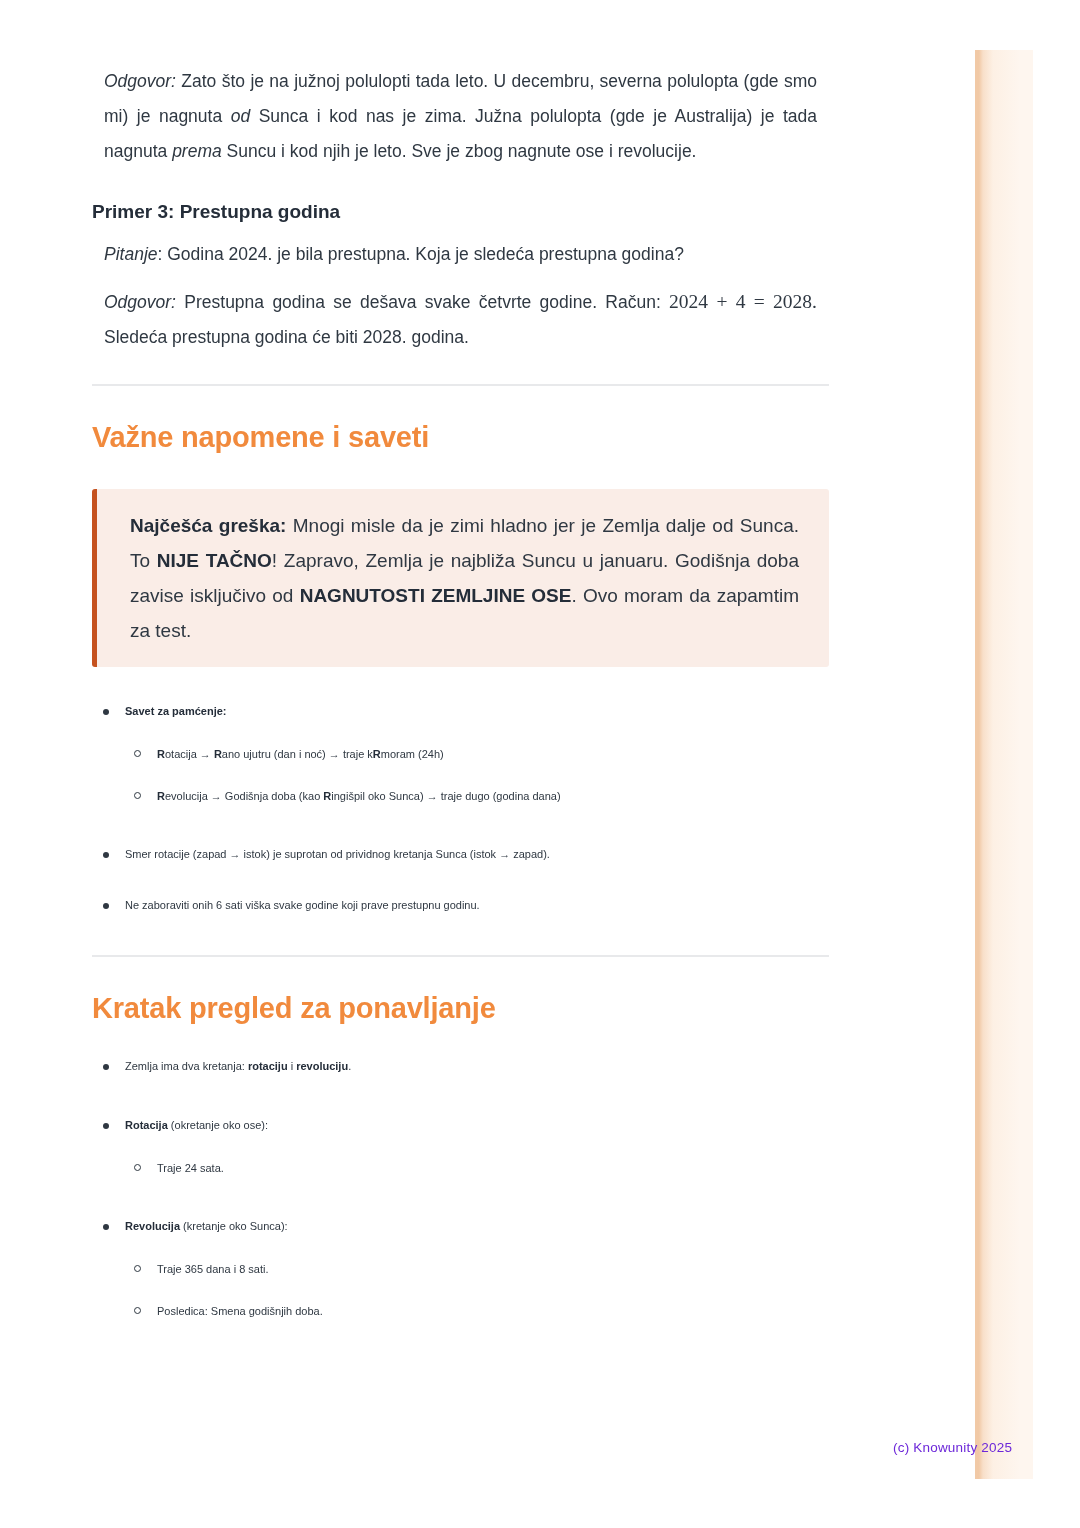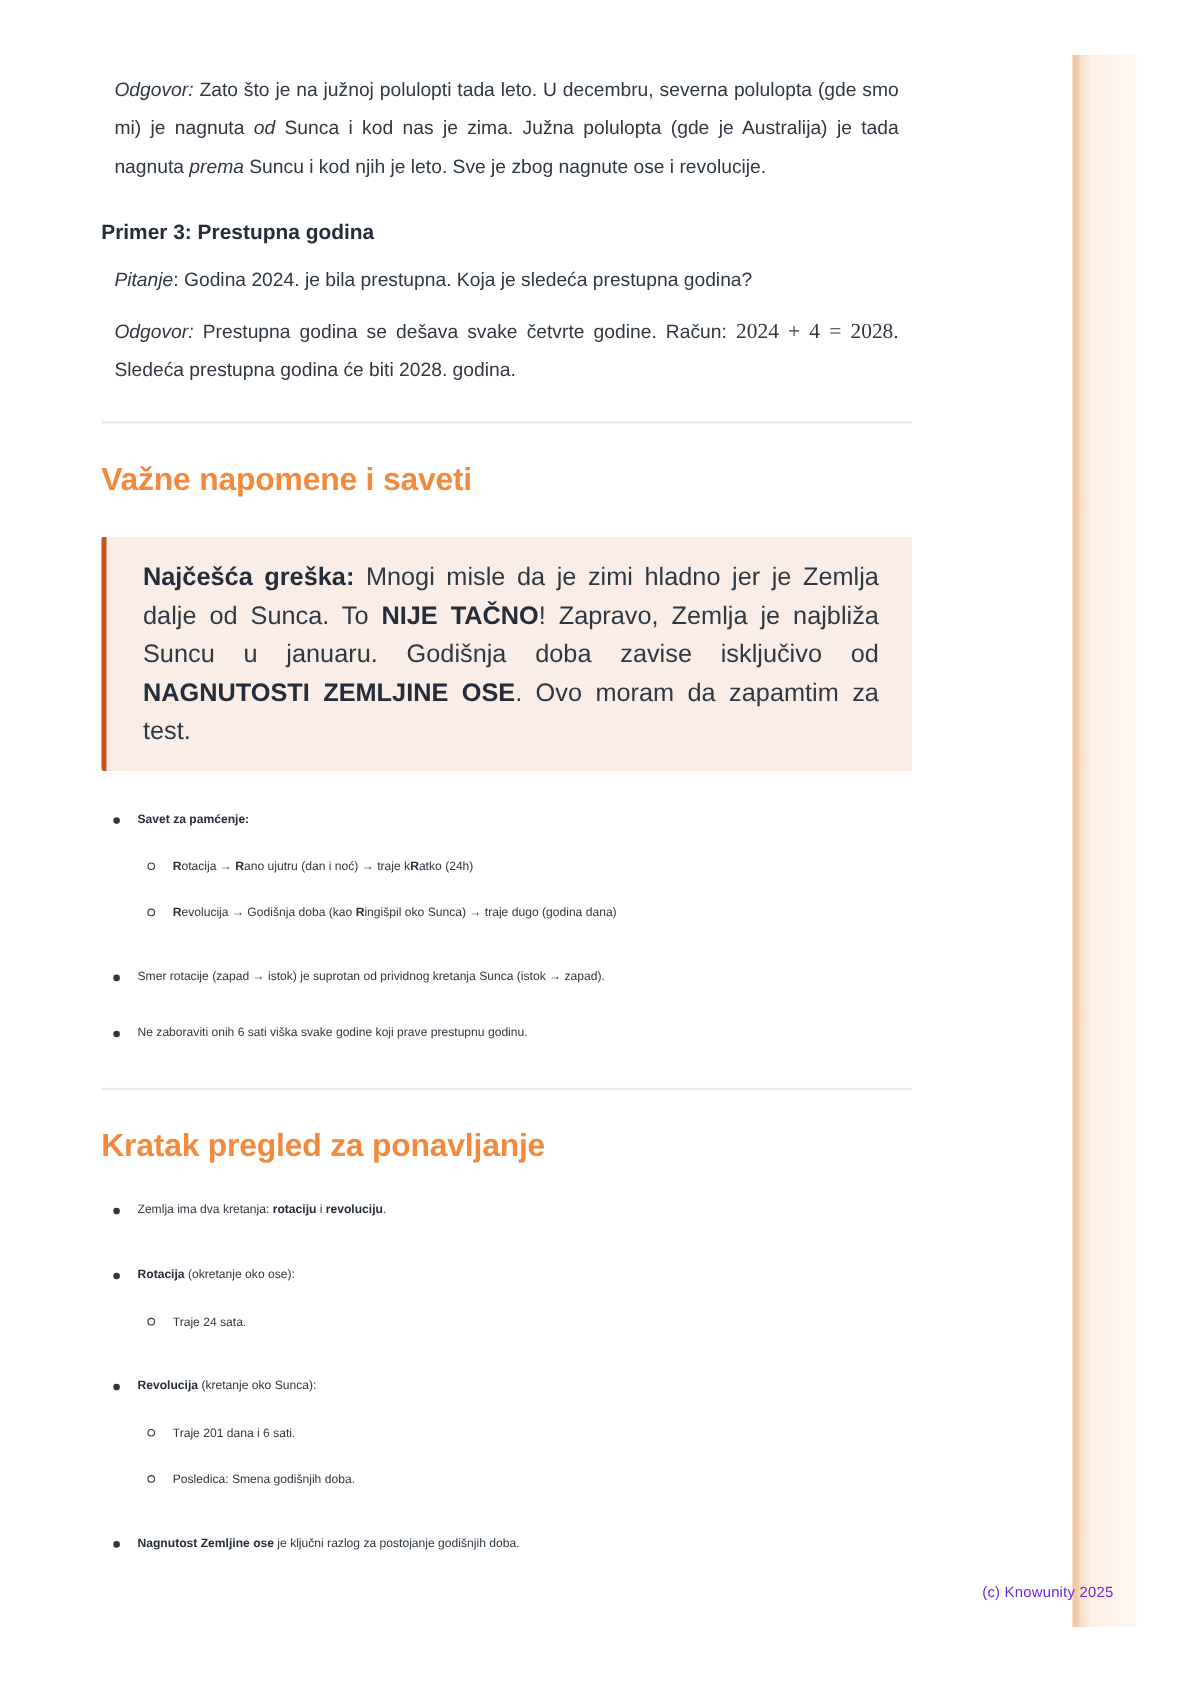--- a/index.html
+++ b/index.html
@@ -39,21 +39,21 @@
     color: #F18A3D; font-size: 29px; line-height: 38px; font-weight: 700;
     margin: 32px 0 0 0; letter-spacing: -0.2px;
   }
   .callout {
     margin-top: 33px;
     background: #FAEDE7;
     border-left: 5px solid #C5521F;
     border-radius: 3px;
     padding: 19px 30px 19px 33px;
   }
-  .callout p { margin: 0; font-size: 23px; line-height: 35px; text-align: justify; }
+  .callout p { margin: 0; font-size: 19px; line-height: 35px; text-align: justify; }
   .math { font-family: "Liberation Serif", serif; font-size: 19.5px; }
   ul.l1 { list-style: none; margin: 27px 0 0 0; padding: 0; }
   ul.l1.review { margin-top: 22px; }
   ul.l1 > li {
     position: relative; padding-left: 33px;
     font-size: 11px; line-height: 35px; margin-top: 16px;
   }
   ul.l1 > li:first-child { margin-top: 0; }
   ul.l1 > li.gap-lg { margin-top: 24px; }
   ul.l1 > li::before {
@@ -91,21 +91,21 @@
 
   <div class="callout">
     <p><span class="seg-b">Najčešća greška:</span><span> Mnogi misle da je zimi hladno jer je Zemlja dalje od Sunca. To </span><span class="seg-b">NIJE TAČNO</span><span>! Zapravo, Zemlja je najbliža Suncu u januaru. Godišnja doba zavise isključivo od </span><span class="seg-b">NAGNUTOSTI ZEMLJINE OSE</span><span>. Ovo moram da zapamtim za test.</span></p>
   </div>
 
   <ul class="l1">
     <li>
       <span><span class="seg-b">Savet za pamćenje:</span></span>
       <ul class="l2">
         <li>
-          <span><span class="seg-b">R</span><span>otacija → </span><span class="seg-b">R</span><span>ano ujutru (dan i noć) → traje k</span><span class="seg-b">R</span><span>atko (24h)</span></span>
+          <span><span class="seg-b">R</span><span>otacija → </span><span class="seg-b">R</span><span>ano ujutru (dan i noć) → traje k</span><span class="seg-b">R</span><span>moram (24h)</span></span>
         </li>
         <li>
           <span><span class="seg-b">R</span><span>evolucija → Godišnja doba (kao </span><span class="seg-b">R</span><span>ingišpil oko Sunca) → traje dugo (godina dana)</span></span>
         </li>
       </ul>
     </li>
     <li class="gap-lg">
       <span><span>Smer rotacije (zapad → istok) je suprotan od prividnog kretanja Sunca (istok → zapad).</span></span>
     </li>
     <li>
@@ -126,25 +126,22 @@
       <ul class="l2">
         <li>
           <span><span>Traje 24 sata.</span></span>
         </li>
       </ul>
     </li>
     <li class="gap-lg">
       <span><span class="seg-b">Revolucija</span><span> (kretanje oko Sunca):</span></span>
       <ul class="l2">
         <li>
-          <span><span>Traje 201 dana i 6 sati.</span></span>
+          <span><span>Traje 365 dana i 8 sati.</span></span>
         </li>
         <li>
           <span><span>Posledica: Smena godišnjih doba.</span></span>
         </li>
       </ul>
     </li>
-    <li class="gap-lg">
-      <span><span class="seg-b">Nagnutost Zemljine ose</span><span> je ključni razlog za postojanje godišnjih doba.</span></span>
-    </li>
   </ul>
 
 </div>
 
 </body></html>

